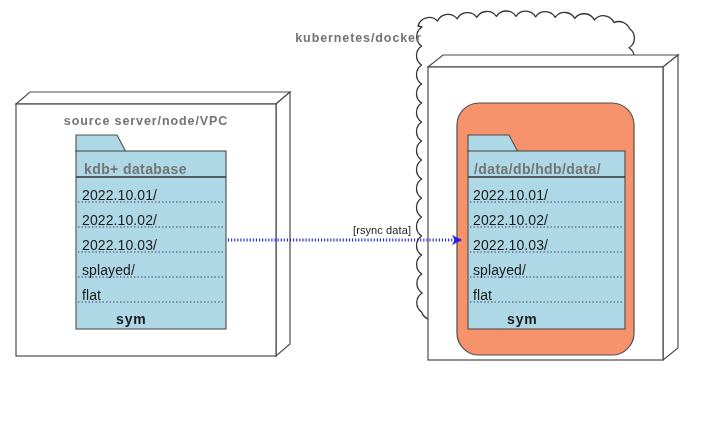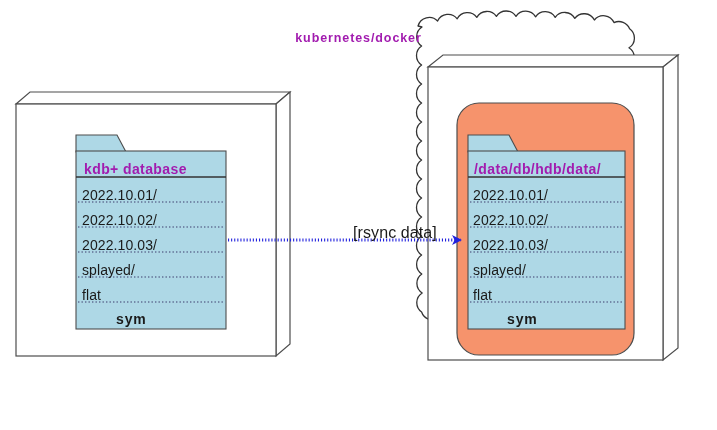--- a/index.html
+++ b/index.html
@@ -9,21 +9,21 @@
     font-family:"Liberation Sans","DejaVu Sans",sans-serif;
     overflow:hidden;
     position:relative;
   }
   #stage{position:absolute;left:0;top:0;width:717px;height:430px;}
   svg.layer{position:absolute;left:0;top:0;width:717px;height:430px;overflow:visible;}
 
   
   .lbl{
     position:absolute;
-    color:#a21caf;
+    color:#737373;
     white-space:nowrap;
     pointer-events:none;
   }
   .title-bold{
     font-weight:bold;
     font-size:12.5px;
     letter-spacing:0.9px;
   }
   .folder-head{
     font-weight:bold;
@@ -35,21 +35,21 @@
     font-size:14px;
     letter-spacing:0.1px;
     color:#1a1a1a;
   }
   .folder-row.bold{
     font-weight:bold;
     letter-spacing:0.9px;
     margin-left:34px;
   }
   .edge-lbl{
-    font-size:16px;
+    font-size:11px;
     color:#1a1a1a;
     letter-spacing:0.1px;
     padding-left:48px;
   }
 </style>
 </head>
 <body>
 
 <div id="stage">
 
@@ -174,20 +174,21 @@
     <g>
       <line x1="228" y1="240" x2="461" y2="240" stroke="#2222dd" stroke-width="3.2" stroke-dasharray="1.1 2.0" marker-end="url(#arrowblue)"></line>
     </g>
 
   </svg>
 
   <div class="lbl title-bold" style="left:0;top:31px;width:717px;text-align:center;">kubernetes/docker</div>
 
 
 
+  <div class="lbl title-bold" style="left:16px;top:114px;width:260px;text-align:center;">source server/node/VPC</div>
 
   <div class="lbl folder-head" style="left:84px;top:161px;">kdb+ database</div>
 
   <div class="lbl folder-row" style="left:82px;top:187px;">2022.10.01/</div>
   <div class="lbl folder-row" style="left:82px;top:212px;">2022.10.02/</div>
   <div class="lbl folder-row" style="left:82px;top:237px;">2022.10.03/</div>
   <div class="lbl folder-row" style="left:82px;top:262px;">splayed/</div>
   <div class="lbl folder-row" style="left:82px;top:287px;">flat</div>
   <div class="lbl folder-row bold" style="left:82px;top:311px;">sym</div>
 

